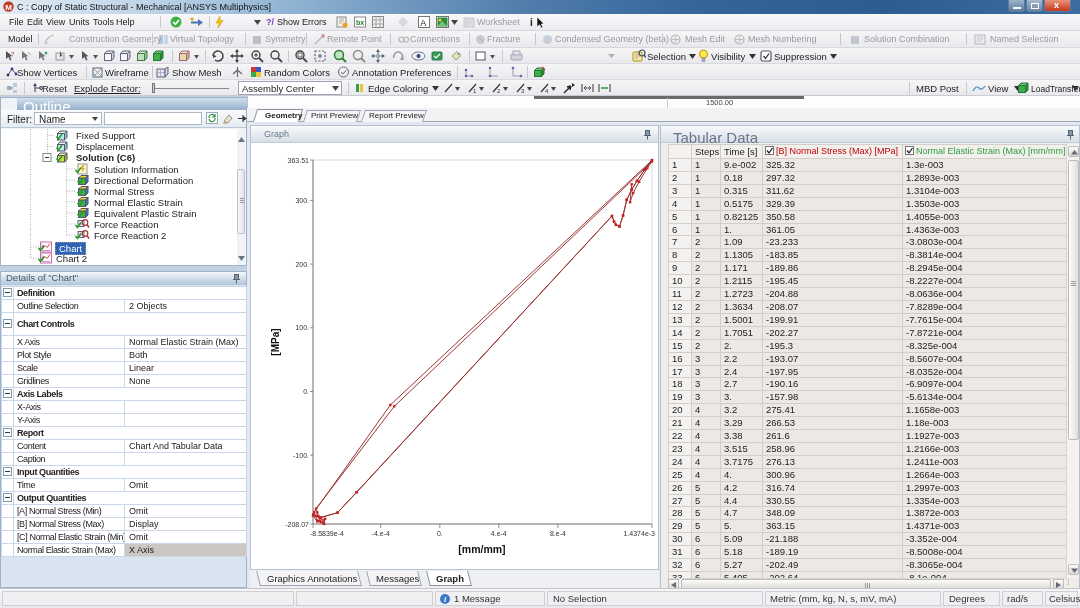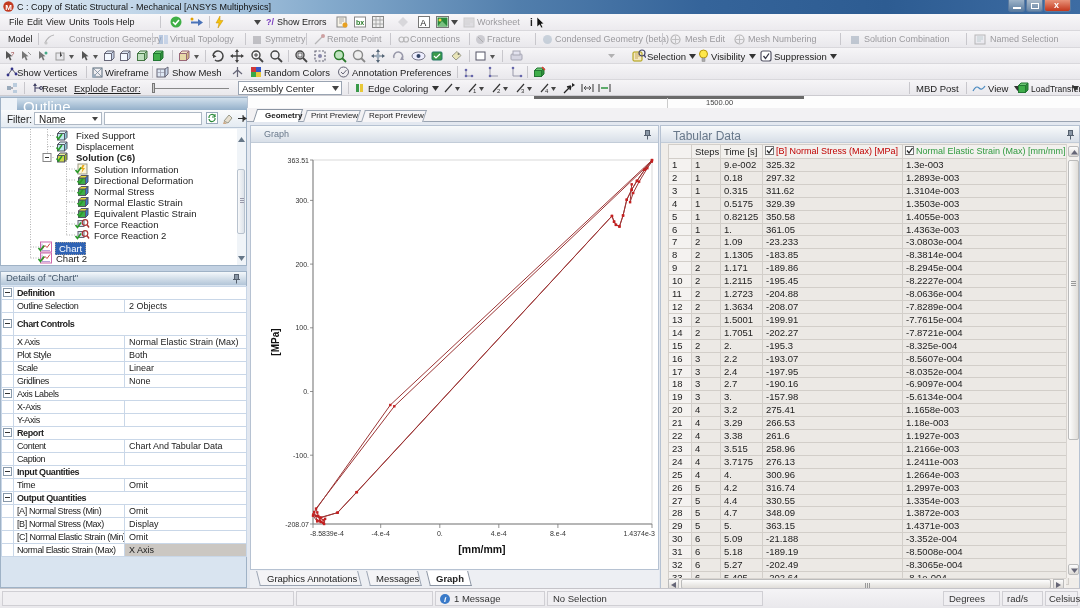--- a/index.html
+++ b/index.html
@@ -703,21 +703,21 @@
 <tr style="height:13px">
             <td class="dg"></td>
             <td class="dn">Gridlines</td>
             <td class="dv">None</td>
           </tr>
 <tr style="height:13px">
             <td class="dg"><svg width="9" height="9" style="vertical-align:-1px">
                 <rect x="0.5" y="0.5" width="8" height="8" fill="#fff" stroke="#8899aa"></rect>
                 <path d="M2 4.5 h5" stroke="#333" stroke-width="1"></path>
               </svg></td>
-            <td colspan="2" class="dn" style="font-weight:normal">Axis Labels</td>
+            <td colspan="2" class="dn" style="font-weight:bold">Axis Labels</td>
           </tr>
 <tr style="height:13px">
             <td class="dg"></td>
             <td class="dn">X-Axis</td>
             <td class="dv">&nbsp;</td>
           </tr>
 <tr style="height:13px">
             <td class="dg"></td>
             <td class="dn">Y-Axis</td>
             <td class="dv">&nbsp;</td>
@@ -890,21 +890,21 @@
             <rect x="370.90000000000003" y="70.2" width="2.4" height="2.4"></rect>
             <rect x="374.6" y="54.5" width="2.4" height="2.4"></rect>
             <rect x="379.5" y="44.4" width="2.4" height="2.4"></rect>
             <rect x="384.8" y="35.599999999999994" width="2.4" height="2.4"></rect>
             <rect x="392.40000000000003" y="24.5" width="2.4" height="2.4"></rect>
             <rect x="399.8" y="14.8" width="2.4" height="2.4"></rect>
           </g>
 </svg>
  </div>
    <div id="tabpane" class="abs">
-  <div class="abs" style="left:0;top:0;width:418px;height:17px;background:linear-gradient(#f8fafb,#d8dfe8);border-bottom:1px solid #c2ccd8;color:#68788a;font-size:12px;text-align:center;">
+  <div class="abs" style="left:0;top:0;width:418px;height:17px;background:linear-gradient(#f8fafb,#d8dfe8);border-bottom:1px solid #c2ccd8;color:#68788a;font-size:15px;text-align:center;">
           <span style="position:absolute;left:12px;top:3px;">Tabular Data</span>
           <span style="position:absolute;right:4px;top:3px;">
             <svg width="9" height="11" style="display:block">
               <g stroke="#55606e" fill="#8a97a6">
                 <rect x="2.5" y="1.5" width="4" height="5"></rect>
                 <path d="M1 6.5 h7 M4.5 7 v3.5" fill="none"></path>
               </g>
             </svg>
           </span>
         </div>
@@ -1203,20 +1203,23 @@
  <div class="abs" style="left:435px;top:2px;width:110px;height:15px;border:1px solid #d0cfd4;background:#f0eff2;">
       <svg style="position:absolute;left:3px;top:1px" width="12" height="12">
         <circle cx="6" cy="6" r="5" fill="#3a7ac8"></circle>
         <text x="6" y="9" font-size="8" fill="#fff" text-anchor="middle" font-style="italic" font-weight="bold">i</text>
       </svg>
       <span style="position:absolute;left:18px;top:1px;">1 Message</span>
     </div>
  <div class="abs" style="left:547px;top:2px;width:216px;height:15px;border:1px solid #d0cfd4;background:#f0eff2;">
       <span style="position:absolute;left:5px;top:1px;">No Selection</span>
     </div>
+ <div class="abs" style="left:765px;top:2px;width:176px;height:15px;border:1px solid #d0cfd4;background:#f0eff2;">
+      <span style="position:absolute;left:4px;top:1px;">Metric (mm, kg, N, s, mV, mA)</span>
+    </div>
  <div class="abs" style="left:943px;top:2px;width:57px;height:15px;border:1px solid #d0cfd4;background:#f0eff2;">
       <span style="position:absolute;left:5px;top:1px;">Degrees</span>
     </div>
  <div class="abs" style="left:1002px;top:2px;width:41px;height:15px;border:1px solid #d0cfd4;background:#f0eff2;">
       <span style="position:absolute;left:4px;top:1px;">rad/s</span>
     </div>
  <div class="abs" style="left:1045px;top:2px;width:33px;height:15px;border:1px solid #d0cfd4;background:#f0eff2;padding-left:13px;">
       <span style="position:absolute;left:3px;top:1px;">Celsius</span>
     </div>
 </div>

